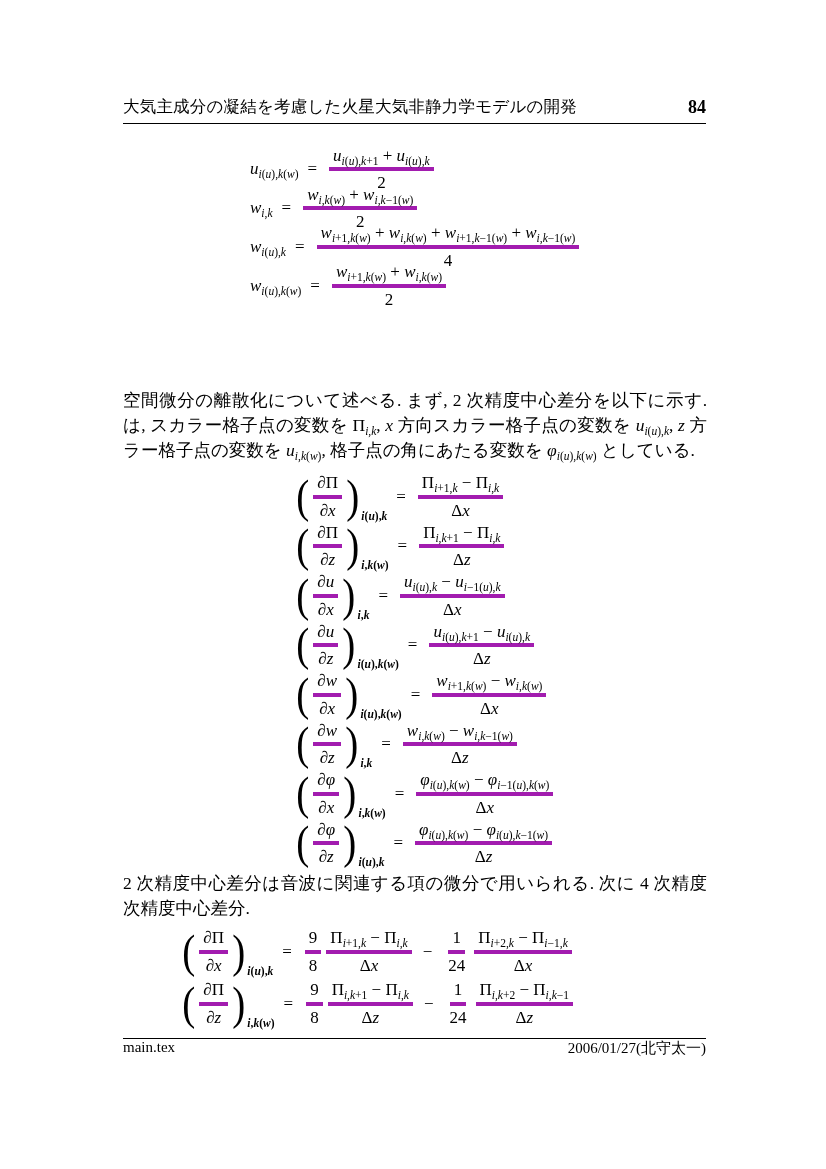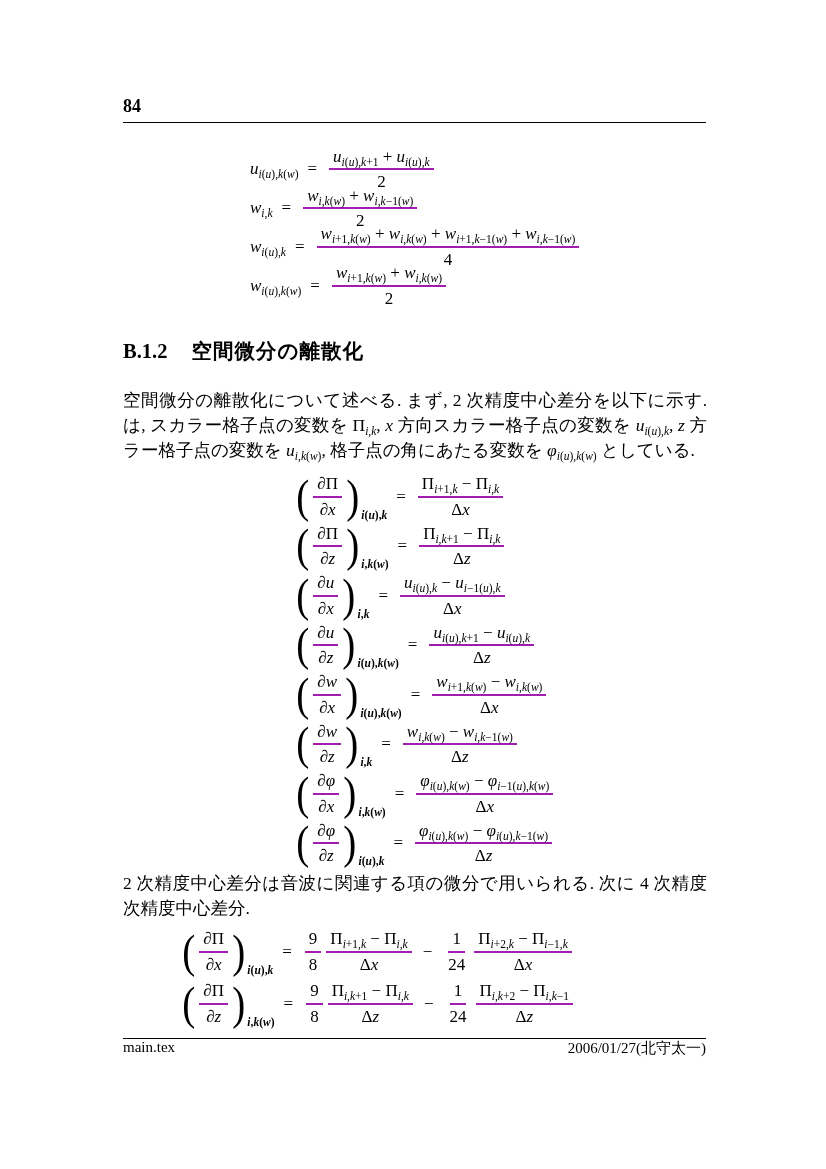--- a/index.html
+++ b/index.html
@@ -61,21 +61,21 @@
   .math { font-style:normal; white-space:pre; }
   .math .it { font-style:italic; }
   .math .up { font-style:normal; }
   sub { font-size:11.5px; line-height:0; vertical-align:-0.35em; }
   sub .it { font-style:italic; }
 
   .frac {
     display:inline-flex; flex-direction:column; align-items:center;
     vertical-align:middle; margin:0 3px; text-align:center;
   }
-  .frac .num { padding:0 4px 2px; border-bottom:2px solid #a21caf; line-height:1.15; }
+  .frac .num { padding:0 4px 2px; border-bottom:4px solid #a21caf; line-height:1.15; }
   .frac .den { padding:2px 4px 0; line-height:1.15; }
   .cfrac { margin:0 2px 0 4px; }
 
   .deriv { display:inline-flex; align-items:center; }
   .bigp {
     font-size:46px; line-height:0; font-weight:400;
     transform:scaleX(0.85);
   }
   .dsub {
     font-size:11.5px; align-self:flex-end;
@@ -91,20 +91,21 @@
     display:flex; justify-content:space-between;
     font-size:15px;
   }
 </style>
 </head>
 <body>
 
 <div class="page">
 
   <div class="header">
+    <span class="header-title">大気主成分の凝結を考慮した火星大気非静力学モデルの開発</span>
     <span class="page-number">84</span>
   </div>
 
   <div class="eqblock eqblock-top">
       <div class="eqrow">
         <span class="math"><span class="it">u</span><sub><span class="it">i</span><span class="up">(</span><span class="it">u</span><span class="up">),</span><span class="it">k</span><span class="up">(</span><span class="it">w</span><span class="up">)</span></sub></span>
         <span class="eqs">=</span>
         <span class="frac">
           <span class="num"><span class="math"><span class="it">u</span><sub><span class="it">i</span><span class="up">(</span><span class="it">u</span><span class="up">),</span><span class="it">k</span><span class="up">+1</span></sub><span class="up"> + </span><span class="it">u</span><sub><span class="it">i</span><span class="up">(</span><span class="it">u</span><span class="up">),</span><span class="it">k</span></sub></span></span>
           <span class="den"><span class="math"><span class="up">2</span></span></span>
@@ -129,24 +130,20 @@
       <div class="eqrow">
         <span class="math"><span class="it">w</span><sub><span class="it">i</span><span class="up">(</span><span class="it">u</span><span class="up">),</span><span class="it">k</span><span class="up">(</span><span class="it">w</span><span class="up">)</span></sub></span>
         <span class="eqs">=</span>
         <span class="frac">
           <span class="num"><span class="math"><span class="it">w</span><sub><span class="it">i</span><span class="up">+1,</span><span class="it">k</span><span class="up">(</span><span class="it">w</span><span class="up">)</span></sub><span class="up"> + </span><span class="it">w</span><sub><span class="it">i</span><span class="up">,</span><span class="it">k</span><span class="up">(</span><span class="it">w</span><span class="up">)</span></sub></span></span>
           <span class="den"><span class="math"><span class="up">2</span></span></span>
         </span>
       </div>
     </div>
 
-  <div class="section-heading">
-    <span>B.1.2</span>
-    <span class="jt">空間微分の離散化</span>
-  </div>
 
   <div class="para" id="para1">
       <div class="tline j"><span class="jp">空間微分の離散化について述べる. まず, 2 次精度中心差分を以下に示す. ここで</span></div>
       <div class="tline j"><span class="jp">は, スカラー格子点の変数を </span><span class="math"><span class="up">Π</span><sub><span class="it">i</span><span class="up">,</span><span class="it">k</span></sub></span><span class="jp">, </span><span class="math"><span class="it">x</span></span><span class="jp"> 方向スカラー格子点の変数を </span><span class="math"><span class="it">u</span><sub><span class="it">i</span><span class="up">(</span><span class="it">u</span><span class="up">),</span><span class="it">k</span></sub></span><span class="jp">, </span><span class="math"><span class="it">z</span></span><span class="jp"> 方向スカ</span></div>
       <div class="tline"><span class="jp">ラー格子点の変数を </span><span class="math"><span class="it">u</span><sub><span class="it">i</span><span class="up">,</span><span class="it">k</span><span class="up">(</span><span class="it">w</span><span class="up">)</span></sub></span><span class="jp">, 格子点の角にあたる変数を </span><span class="math"><span class="it">φ</span><sub><span class="it">i</span><span class="up">(</span><span class="it">u</span><span class="up">),</span><span class="it">k</span><span class="up">(</span><span class="it">w</span><span class="up">)</span></sub></span><span class="jp"> としている.</span></div>
     </div>
 
   <div class="eqblock eqblock-mid">
       <div class="eqrow">
         <span class="deriv">

